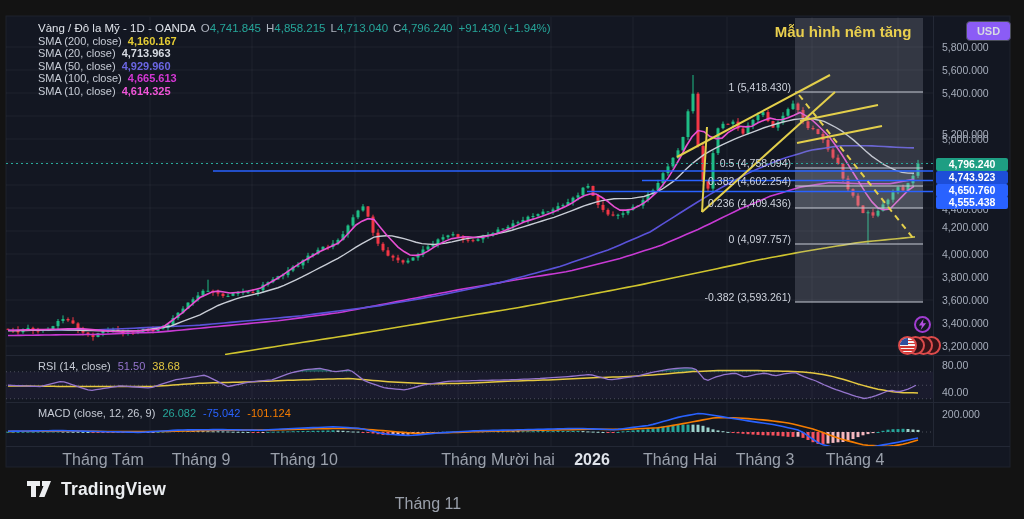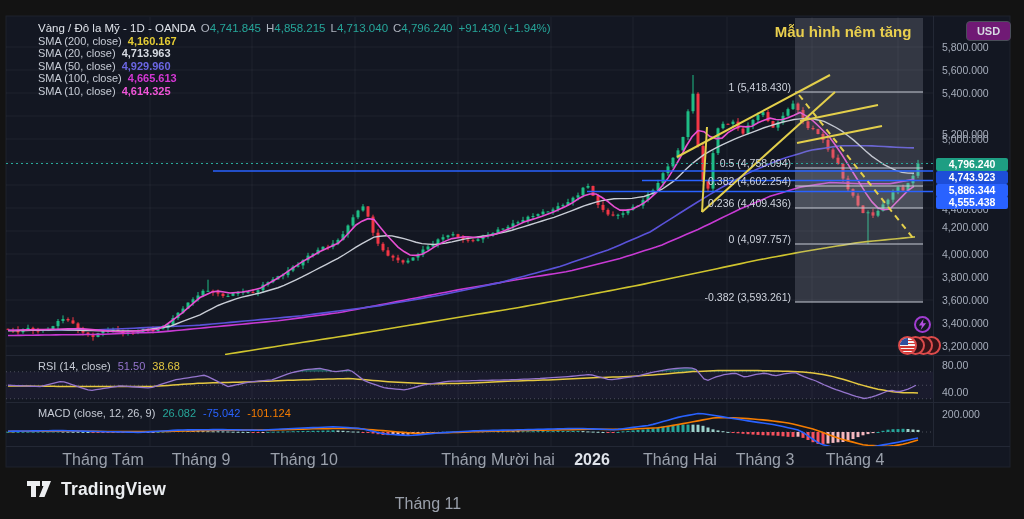--- a/index.html
+++ b/index.html
@@ -9,21 +9,21 @@
   .attribution{position:absolute;left:0;top:0;right:0;height:17px;background:#0b0b0b;color:#e2e2e2;
         font-size:11px;font-weight:bold;line-height:17px;padding-left:30px;z-index:6;}
   .legend{position:absolute;left:38px;top:22px;z-index:5;}
   .legend .row{font-size:11.5px;color:#dfe3ea;line-height:12.6px;white-space:nowrap;}
   .legend .row .pfx{color:#aeb4bf;margin-left:5px;}
   .legend .row .val{color:#26a69a;}
   .legend .irow{font-size:11px;line-height:12.6px;color:#c7ccd6;white-space:nowrap;}
   .legend .irow b{font-weight:600;margin-left:6px;}
   .annotation{position:absolute;left:758px;top:23px;width:170px;text-align:center;color:#e9cf4e;
         font-size:15px;font-weight:bold;z-index:5;}
-  .usd-btn{position:absolute;left:966px;top:21px;width:45px;height:20px;background:#701a75;
+  .usd-btn{position:absolute;left:966px;top:21px;width:45px;height:20px;background:#8b5cf6;
         border:1px solid #4a4e59;border-radius:4px;color:#d6dae2;font-size:11px;font-weight:bold;
         z-index:6;padding:0;cursor:pointer;font-family:inherit;}
   .scale-lab{position:absolute;left:942px;font-size:10.5px;color:#a6adbb;z-index:4;white-space:nowrap;}
   .price-tag{position:absolute;left:936px;width:72px;height:13px;line-height:13px;border-radius:2px;
         color:#fff;font-size:10.5px;font-weight:bold;text-align:center;z-index:5;}
   .fib-lab{position:absolute;font-size:10.5px;color:#ced3dd;z-index:4;white-space:nowrap;transform:translateX(-100%);}
   .x-lab{position:absolute;top:451px;font-size:16px;color:#9aa0ab;z-index:4;transform:translateX(-50%);white-space:nowrap;}
   .x-lab.bold{color:#dfe3ea;font-weight:bold;}
   .sub-legend{position:absolute;left:38px;z-index:5;font-size:11px;white-space:nowrap;color:#c7ccd6;}
   .sub-legend span{margin-right:7px;}
@@ -728,21 +728,21 @@
       <div class="scale-lab" style="top: 294px;">3,600.000</div>
       <div class="scale-lab" style="top: 317px;">3,400.000</div>
       <div class="scale-lab" style="top: 340px;">3,200.000</div>
       <div class="scale-lab" style="top: 359px;">80.00</div>
       <div class="scale-lab" style="top: 386px;">40.00</div>
       <div class="scale-lab" style="top: 408px;">200.000</div>
     </div>
   <div id="price-tags">
       <div class="price-tag" style="top: 158px; background: rgb(30, 158, 131);">4,796.240</div>
       <div class="price-tag" style="top: 171px; background: #1d4ed8; text-align: center;">4,743.923</div>
-      <div class="price-tag" style="top: 184px; background: rgb(41, 98, 255);">5,886.344</div>
+      <div class="price-tag" style="top: 184px; background: rgb(41, 98, 255);">4,650.760</div>
       <div class="price-tag" style="top: 196px; background: rgb(41, 98, 255);">4,555.438</div>
     </div>
   <div id="x-labels">
       <div class="x-lab" style="left: 103px;">Tháng Tám</div>
       <div class="x-lab" style="left: 201px;">Tháng 9</div>
       <div class="x-lab" style="left: 304px;">Tháng 10</div>
       <div class="x-lab" style="left: 428px; margin-top: 44px;">Tháng 11</div>
       <div class="x-lab" style="left: 498px;">Tháng Mười hai</div>
       <div class="x-lab bold" style="left: 592px;">2026</div>
       <div class="x-lab" style="left: 680px;">Tháng Hai</div>

